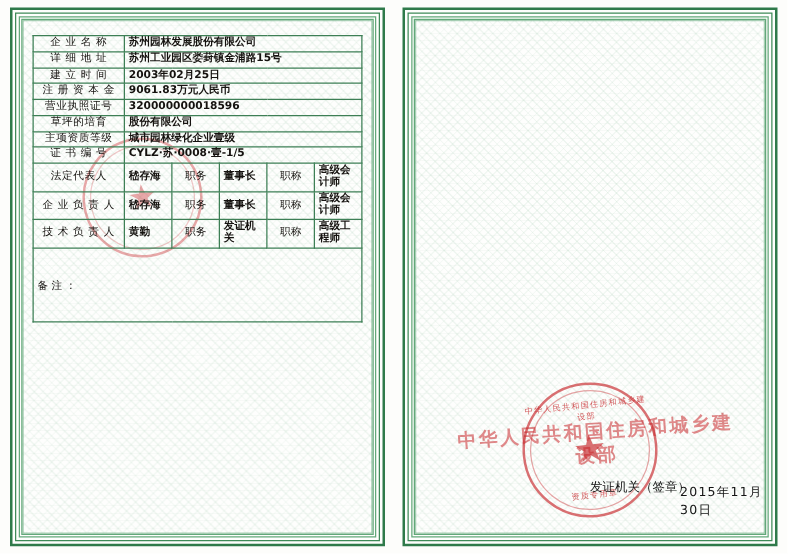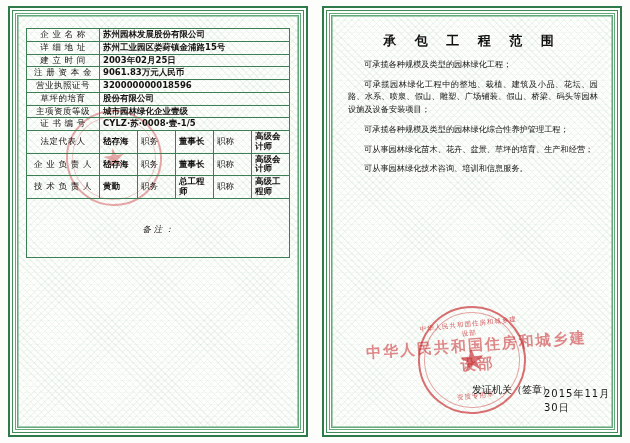--- a/index.html
+++ b/index.html
@@ -89,34 +89,33 @@
     color: #111;
     background: transparent;
   }
   td.val {
     padding-left: 6px;
     font-weight: bold;
     color: #101010;
   }
   td.lbl-s {
     width: 34px;
-    text-align: left;
+    text-align: center;
   }
   td.val-s {
     padding-left: 4px;
     font-weight: bold;
   }
   td.remark {
     height: 56px;
     vertical-align: top;
   }
   .remark-inner {
-    text-align: center;
+    text-align: left;
     padding-top: 4px;
-    font-style: italic;
   }
 
   
   .r-title {
     position: absolute;
     top: 26px;
     left: 0;
     width: 100%;
     text-align: center;
     font-size: 13px;
@@ -301,21 +300,21 @@
             <td class="val-s">嵇存海</td>
             <td class="lbl-s">职务</td>
             <td class="val-s">董事长</td>
             <td class="lbl-s">职称</td>
             <td class="val-s">高级会计师</td>
           </tr>
           <tr>
             <td class="lbl">技 术 负 责 人</td>
             <td class="val-s">黄勤</td>
             <td class="lbl-s">职务</td>
-            <td class="val-s">总工程师</td>
+            <td class="val-s">发证机关</td>
             <td class="lbl-s">职称</td>
             <td class="val-s">高级工程师</td>
           </tr>
 
           <tr>
             <td class="remark" colspan="6">
               <div class="remark-inner">备 注 ：</div>
             </td>
           </tr>
         </tbody>
@@ -323,29 +322,21 @@
     </div>
   </div>
 
   <div class="half right">
     <div class="frame-outer"></div>
     <div class="frame-mid"></div>
     <div class="frame-inner"></div>
     <div class="guilloche"></div>
     <div class="watermark"></div>
 
-    <div class="r-title">承 包 工 程 范 围</div>
-
-    <div class="r-body">
-      <p class="r-para">可承揽各种规模及类型的园林绿化工程；</p>
-      <p class="r-para">可承揽园林绿化工程中的整地、栽植、建筑及小品、花坛、园路、水系、喷泉、假山、雕塑、广场铺装、假山、桥梁、码头等园林设施及设备安装项目；</p>
-      <p class="r-para">可承揽各种规模及类型的园林绿化综合性养护管理工程；</p>
-      <p class="r-para">可从事园林绿化苗木、花卉、盆景、草坪的培育、生产和经营；</p>
-      <p class="r-para">可从事园林绿化技术咨询、培训和信息服务。</p>
-    </div>
+
 
     <div class="stamp-overlay">中华人民共和国住房和城乡建设部</div>
 
     <div class="seal seal-right">
       <div class="seal-ring"></div>
       <div class="seal-text-top">中华人民共和国住房和城乡建设部</div>
       <span class="star">★</span>
       <div class="seal-text-bot">资质专用章</div>
     </div>
 

